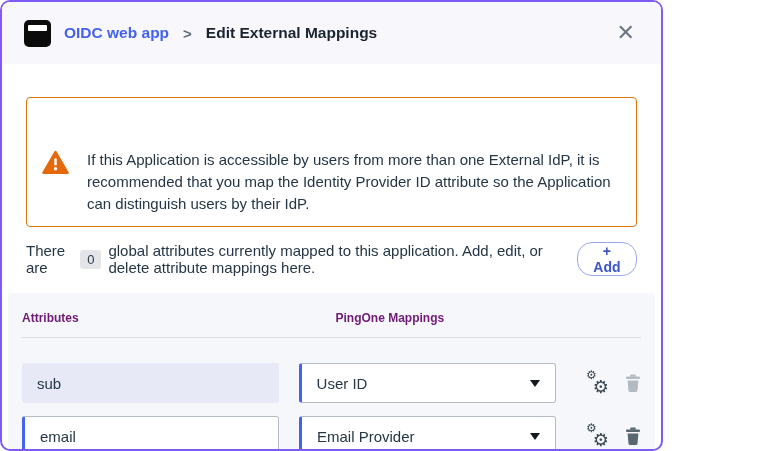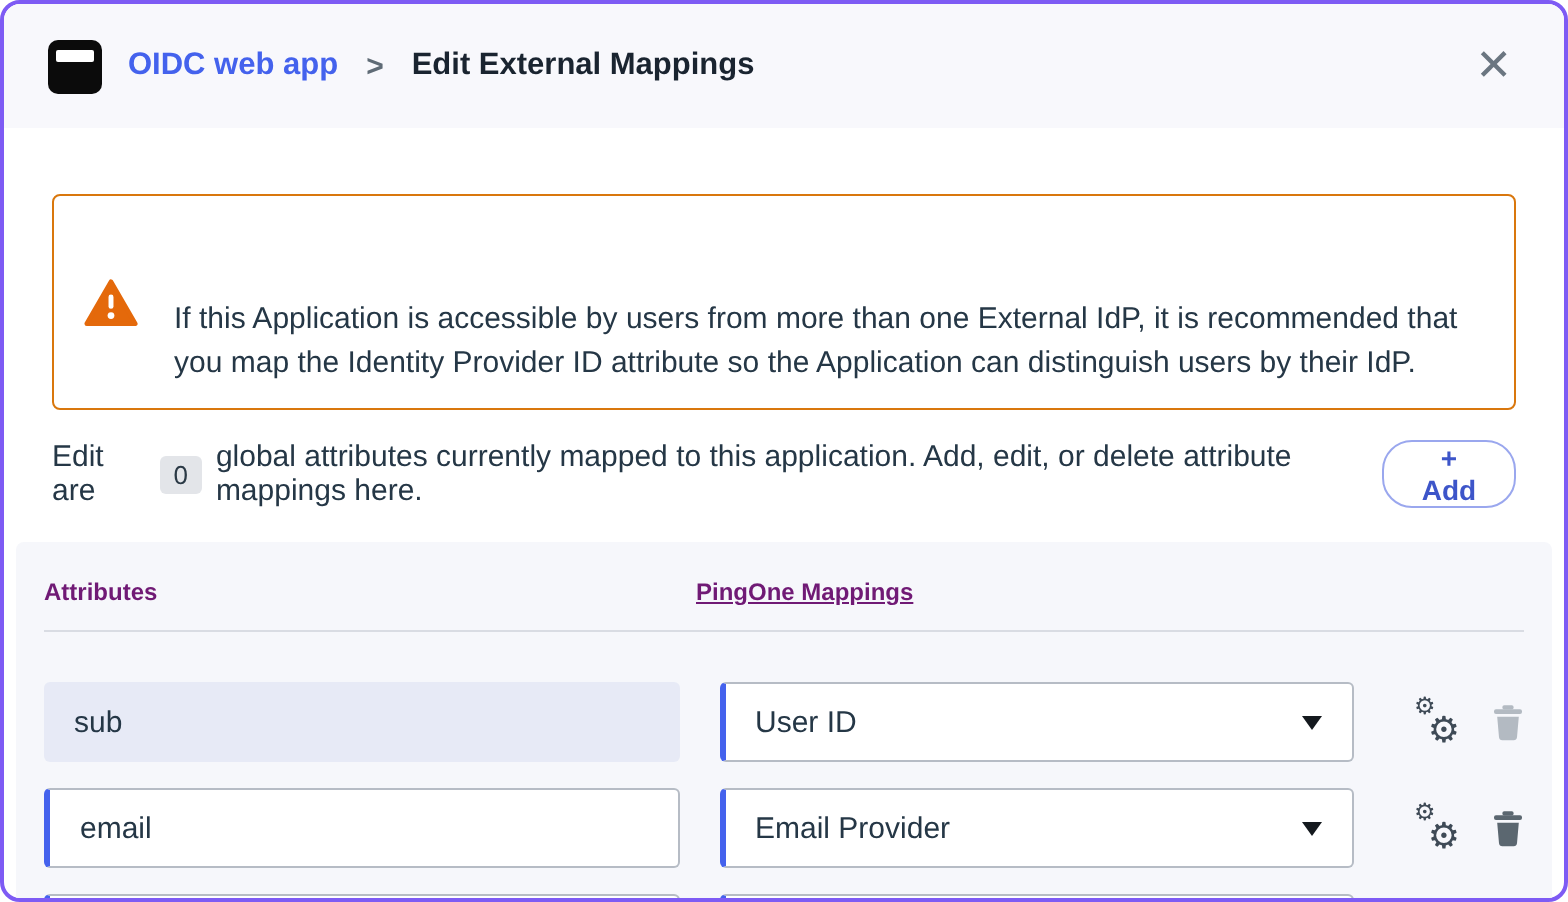--- a/index.html
+++ b/index.html
@@ -1,20 +1,20 @@
 <!DOCTYPE html>
 <html><head>
 <meta charset="utf-8">
 <style>
   * { margin:0; padding:0; box-sizing:border-box; }
   html,body { width:784px; height:451px; background:#ffffff; }
   body { font-family:"Liberation Sans", sans-serif; color:#253746; }
 
   .dialog{
-    position:relative; width:784px; height:451px;
+    position:relative; width:663px; height:451px;
     border:2px solid #7E5BF4; border-radius:10px;
     background:#ffffff; overflow:hidden;
   }
 
   
   .header{
     height:62px; background:#F8F8FC;
     display:flex; align-items:center; padding:0 22px; gap:13px;
   }
   .app-icon{ width:27px; height:27px; background:#0B0B0B; border-radius:5px; position:relative; flex:0 0 auto; }
@@ -51,21 +51,21 @@
   
   .table-panel{
     margin:17px 6px 0; background:#F6F7FB; border-radius:4px;
     padding:16px 14px 0; height:218px;
   }
   .thead{
     display:flex; gap:8px; font-weight:700; font-size:12px; color:#701a75;
     padding:2px 0 12px; border-bottom:1px solid #D9DCE3;
   }
   .th-attributes{ width:318px; }
-  .th-mappings{ width:318px;text-decoration:underline; }
+  .th-mappings{ width:318px; }
   .tbody{ padding-top:13px; }
   .trow{ display:flex; align-items:center; gap:20px; margin-bottom:13px;margin-top:12px; }
 
   .attr-input{
     width:318px; height:40px; font-size:15px; padding:0 15px;
     border-radius:3px; color:#253746; font-family:inherit;
   }
   .attr-input.readonly{ background:#E7EAF6; border:none; }
   .attr-input.editable{ background:#fff; border:1px solid #B6BCC5; border-left:3px solid #4462ED; }
 
@@ -107,21 +107,21 @@
       <svg width="27" height="25" viewBox="0 0 24 22">
         <path d="M12 1.5 L22.8 20.2 H1.2 Z" fill="#E4690B" stroke="#E4690B" stroke-width="2" stroke-linejoin="round"></path>
         <rect x="10.9" y="7.2" width="2.2" height="6.4" rx="1.1" fill="#ffffff"></rect>
         <circle cx="12" cy="16.6" r="1.5" fill="#ffffff"></circle>
       </svg>
     </span>
     <div class="warning-text">If this Application is accessible by users from more than one External IdP, it is recommended that you map the Identity Provider ID attribute so the Application can distinguish users by their IdP.</div>
   </div>
 
   <div class="summary">
-    <span>Edit are</span>
+    <span>There are</span>
     <span class="count-badge">0</span>
     <span class="summary-suffix">global attributes currently mapped to this application. Add, edit, or delete attribute mappings here.</span>
     <button class="add-btn">+ Add</button>
   </div>
 
   <div class="table-panel">
     <div class="thead">
       <div class="th-attributes">Attributes</div>
       <div class="th-mappings">PingOne Mappings</div>
     </div>

